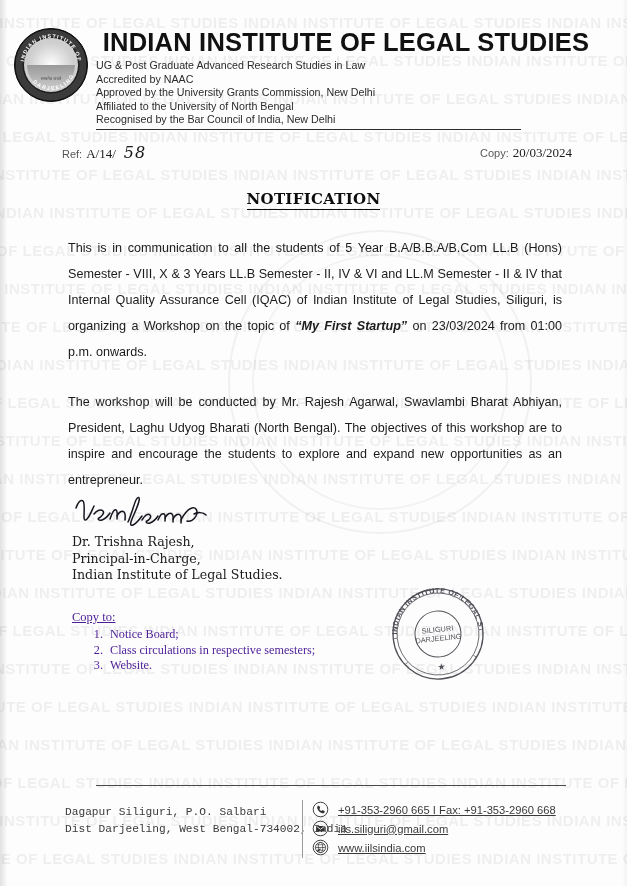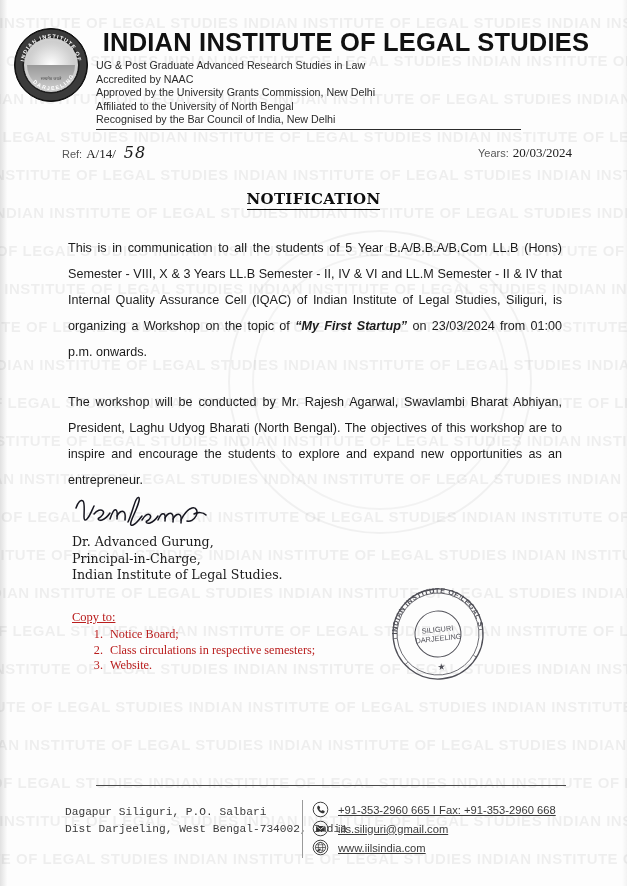--- a/index.html
+++ b/index.html
@@ -231,21 +231,21 @@
     color: #1b1b1b;
   }
 
   
   .copy-block {
     position: absolute;
     left: 72px;
     top: 610px;
     z-index: 2;
     font-family: "Liberation Serif", serif;
-    color: #b91c1c;
+    color: #4c1d95;
   }
   .copy-head {
     font-size: 12.5px;
     text-decoration: underline;
     margin-bottom: 2px;
   }
   .copy-list {
     margin: 0;
     padding-left: 34px;
     font-size: 12.2px;
@@ -396,21 +396,21 @@
     <div class="hr-top"></div>
   </div>
 
   <div class="refdate">
     <div class="ref-block">
       <span class="lbl">Ref:</span>
       <span class="val">A/14/</span>
       <span class="hand-ref">58</span>
     </div>
     <div class="date-block">
-      <span class="lbl">Years:</span>
+      <span class="lbl">Copy:</span>
       <span class="val">20/03/2024</span>
     </div>
   </div>
 
   <div class="doc-title">
     <span>NOTIFICATION</span>
   </div>
 
   <p class="body-text para-1"><span>This is in communication to all the students of 5 Year B.A/B.B.A/B.Com LL.B (Hons) Semester - VIII, X &amp; 3 Years LL.B Semester - II, IV &amp; VI and LL.M Semester - II &amp; IV that Internal Quality Assurance Cell (IQAC) of Indian Institute of Legal Studies, Siliguri, is organizing a Workshop on the topic of </span><span class="em-topic">“My First Startup”</span><span> on 23/03/2024 from 01:00 p.m. onwards.</span></p>
 
@@ -425,21 +425,21 @@
         <path d="M45,24 C47,20 50,18 52,20 C54,22 53,26 53,28"></path>
         <path d="M56,30 C59,24 62,12 64,8 C66,4 68,5 67,9 C66,14 62,22 60,27 C58,32 58,34 61,33 C64,32 67,28 70,24"></path>
         <path d="M70,28 C73,23 76,21 78,23 C80,25 77,28 75,29 C73,30 75,32 78,31 C81,30 84,27 86,24"></path>
         <path d="M86,28 C88,23 90,21 92,22 C94,23 93,27 93,29"></path>
         <path d="M93,26 C95,22 98,20 100,22 C102,24 101,28 101,30"></path>
         <path d="M101,27 C103,23 106,21 108,23 C110,25 109,29 109,31"></path>
         <path d="M109,28 C112,22 116,17 120,16 C125,15 126,20 124,24 C122,28 118,30 115,29"></path>
         <path d="M122,22 C126,20 131,20 134,23"></path>
       </g>
     </svg>
-    <div class="sig-name">Dr. Advanced Gurung,</div>
+    <div class="sig-name">Dr. Trishna Rajesh,</div>
     <div class="sig-name">Principal-in-Charge,</div>
     <div class="sig-name">Indian Institute of Legal Studies.</div>
   </div>
 
   <div class="copy-block">
     <div class="copy-head">Copy to:</div>
     <ol class="copy-list">
       <li>Notice Board;</li>
       <li>Class circulations in respective semesters;</li>
       <li>Website.</li>

